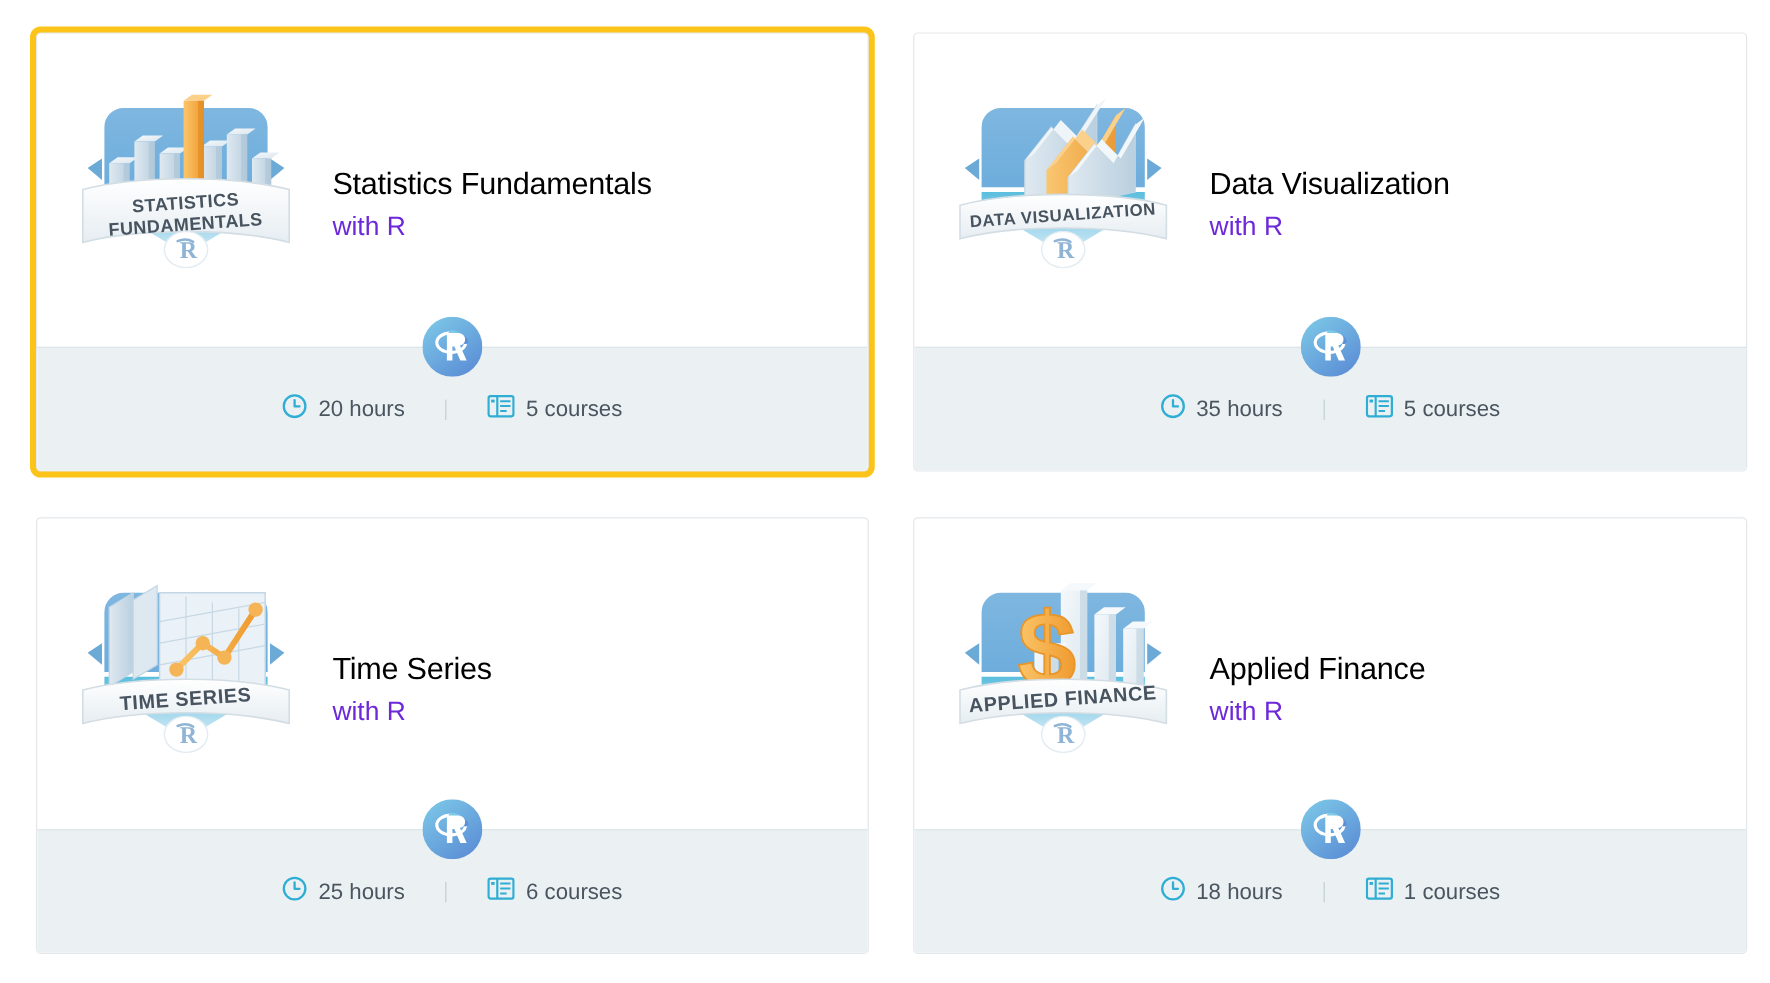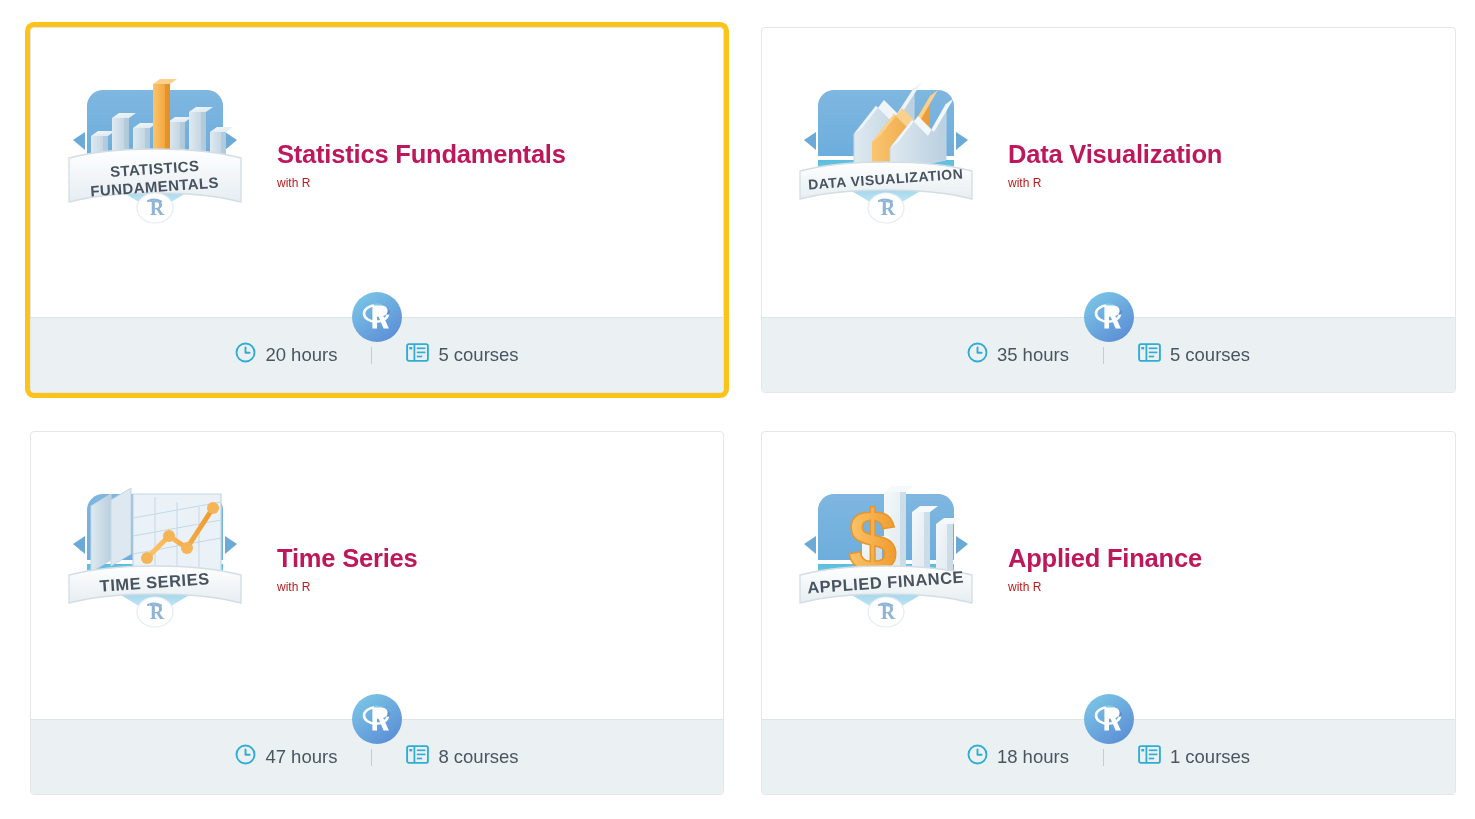--- a/index.html
+++ b/index.html
@@ -58,49 +58,49 @@
   .badge { display: block; }
 
   
   .card-text {
     padding-top: 82px;
     padding-left: 30px;
     min-width: 0;
   }
   .track-title {
     font-size: 25.5px;
-    font-weight: bold;
-    color: #be185d;
+    font-weight: normal;
+    color: #000000;
     line-height: 1.12;
     letter-spacing: -0.2px;
     white-space: nowrap;
   }
   .track-subtitle {
-    font-size: 12px;
-    color: #b91c1c;
+    font-size: 22px;
+    color: #6d28d9;
     margin-top: 7px;
     line-height: 1.2;
     font-weight: normal;
   }
 
   
   .tech-bubble {
     position: absolute;
     left: 50%;
     bottom: -25px;
     transform: translateX(-50%);
     width: 50px;
     height: 50px;
     z-index: 5;
   }
 
   
   .card-footer {
     position: relative;
-    height: 75px;
+    height: 103px;
     background: #ebf1f3;
     border-top: 1px solid #dde5e9;
     display: flex;
     align-items: center;
     justify-content: center;
     gap: 0;
   }
   .stat {
     display: flex;
     align-items: center;
@@ -459,37 +459,37 @@
     </div>
 
     <div class="card-footer">
       <div class="stat">
         <span class="stat-icon">
           <svg width="21" height="21" viewBox="0 0 21 21">
             <circle cx="10.5" cy="10.5" r="9" fill="none" stroke="#2fadd4" stroke-width="1.9"></circle>
             <path d="M10.5 5.4 v5.3 h4.1" fill="none" stroke="#2fadd4" stroke-width="1.9" stroke-linecap="round" stroke-linejoin="round"></path>
           </svg>
         </span>
-        <span>47 hours</span>
+        <span>25 hours</span>
       </div>
 
       <div class="stat-sep"></div>
 
       <div class="stat">
         <span class="stat-icon">
           <svg width="23" height="21" viewBox="0 0 23 21">
             <rect x="1.1" y="2.1" width="20.8" height="16.8" rx="1.8" fill="none" stroke="#2fadd4" stroke-width="1.9"></rect>
             <line x1="8.4" y1="2.1" x2="8.4" y2="18.9" stroke="#2fadd4" stroke-width="1.8"></line>
             <rect x="3.3" y="5.0" width="2.9" height="2.4" fill="#2fadd4"></rect>
             <line x1="10.8" y1="6.3" x2="19.4" y2="6.3" stroke="#2fadd4" stroke-width="1.7"></line>
             <line x1="10.8" y1="10.4" x2="19.4" y2="10.4" stroke="#2fadd4" stroke-width="1.7"></line>
             <line x1="10.8" y1="14.5" x2="16.2" y2="14.5" stroke="#2fadd4" stroke-width="1.7"></line>
           </svg>
         </span>
-        <span>8 courses</span>
+        <span>6 courses</span>
       </div>
     </div>
   </div>
 
   <div class="track-card pos-3">
     <div class="card-body">
 
       <div class="badge-wrap">
           <svg class="badge" width="180" height="172" viewBox="0 0 180 172">
 

